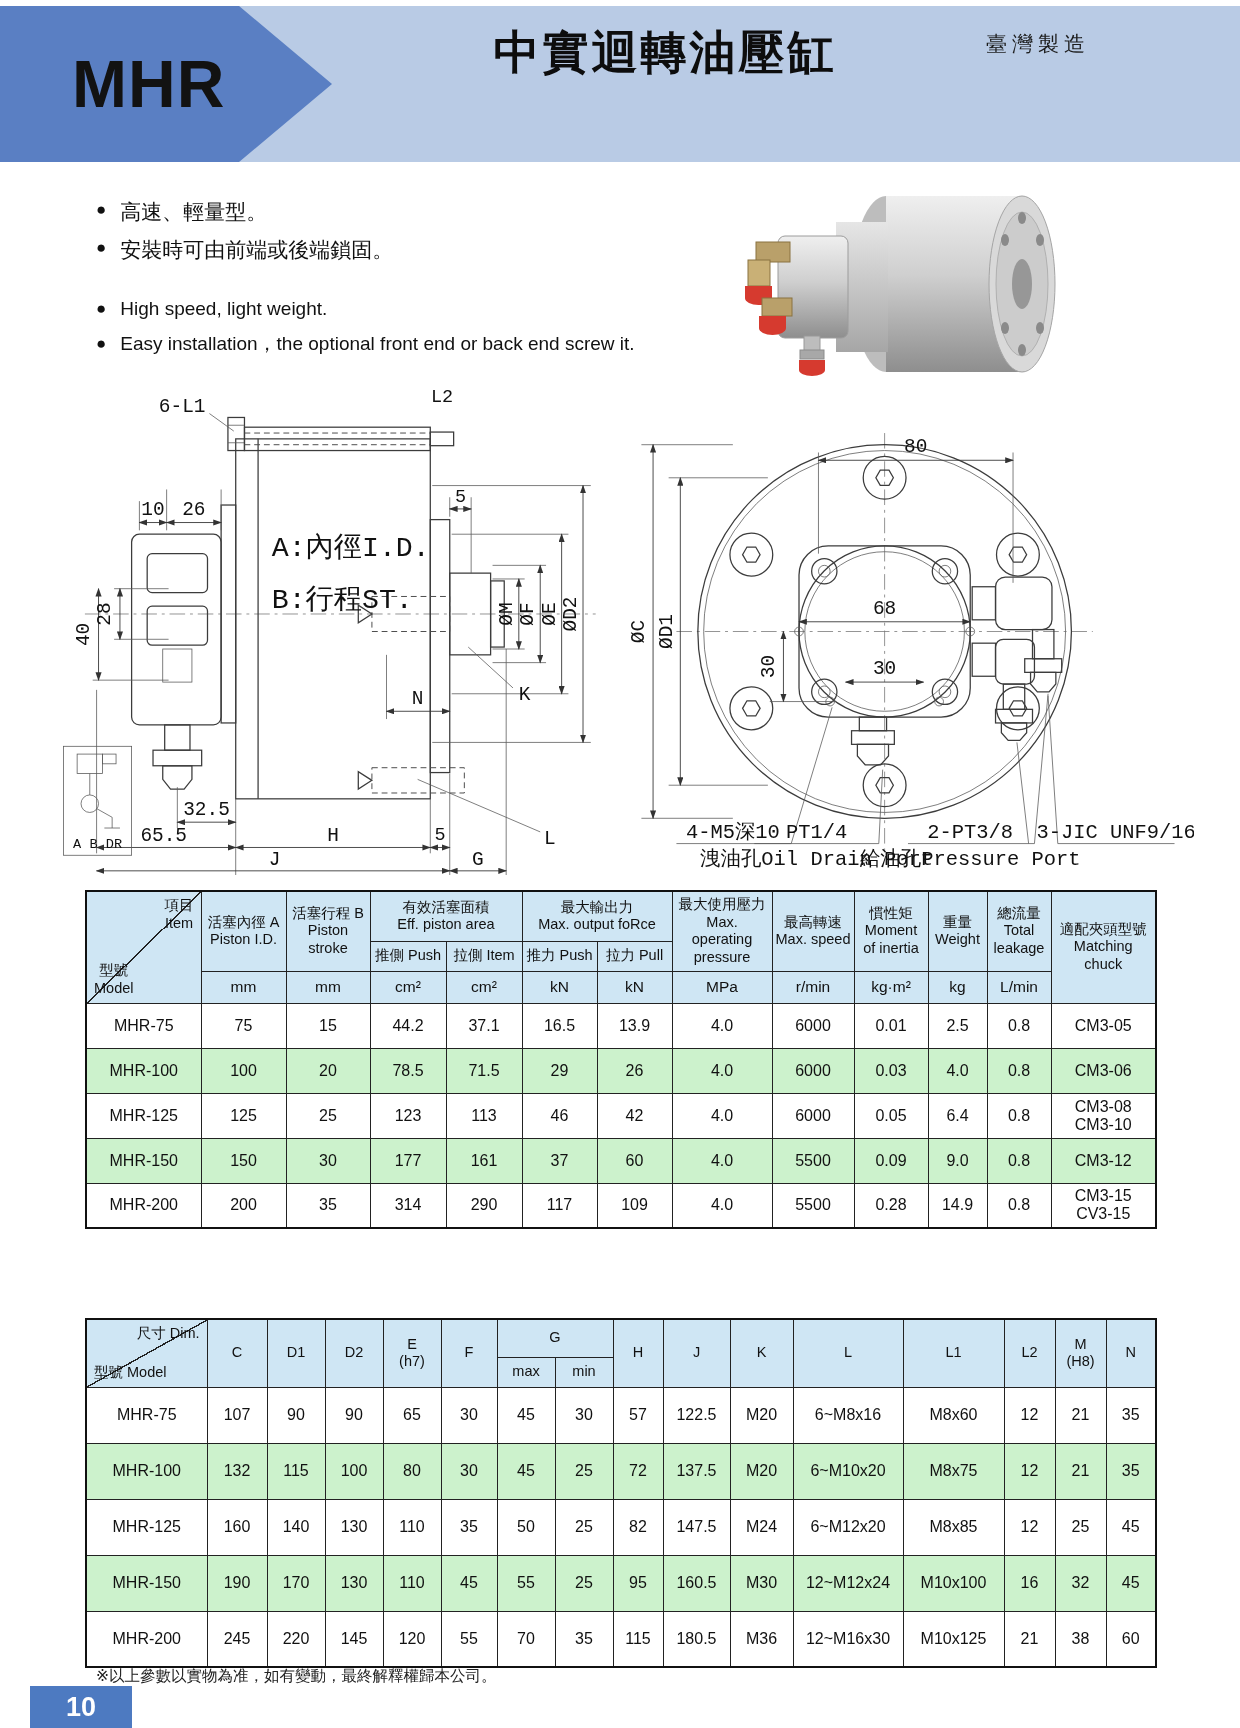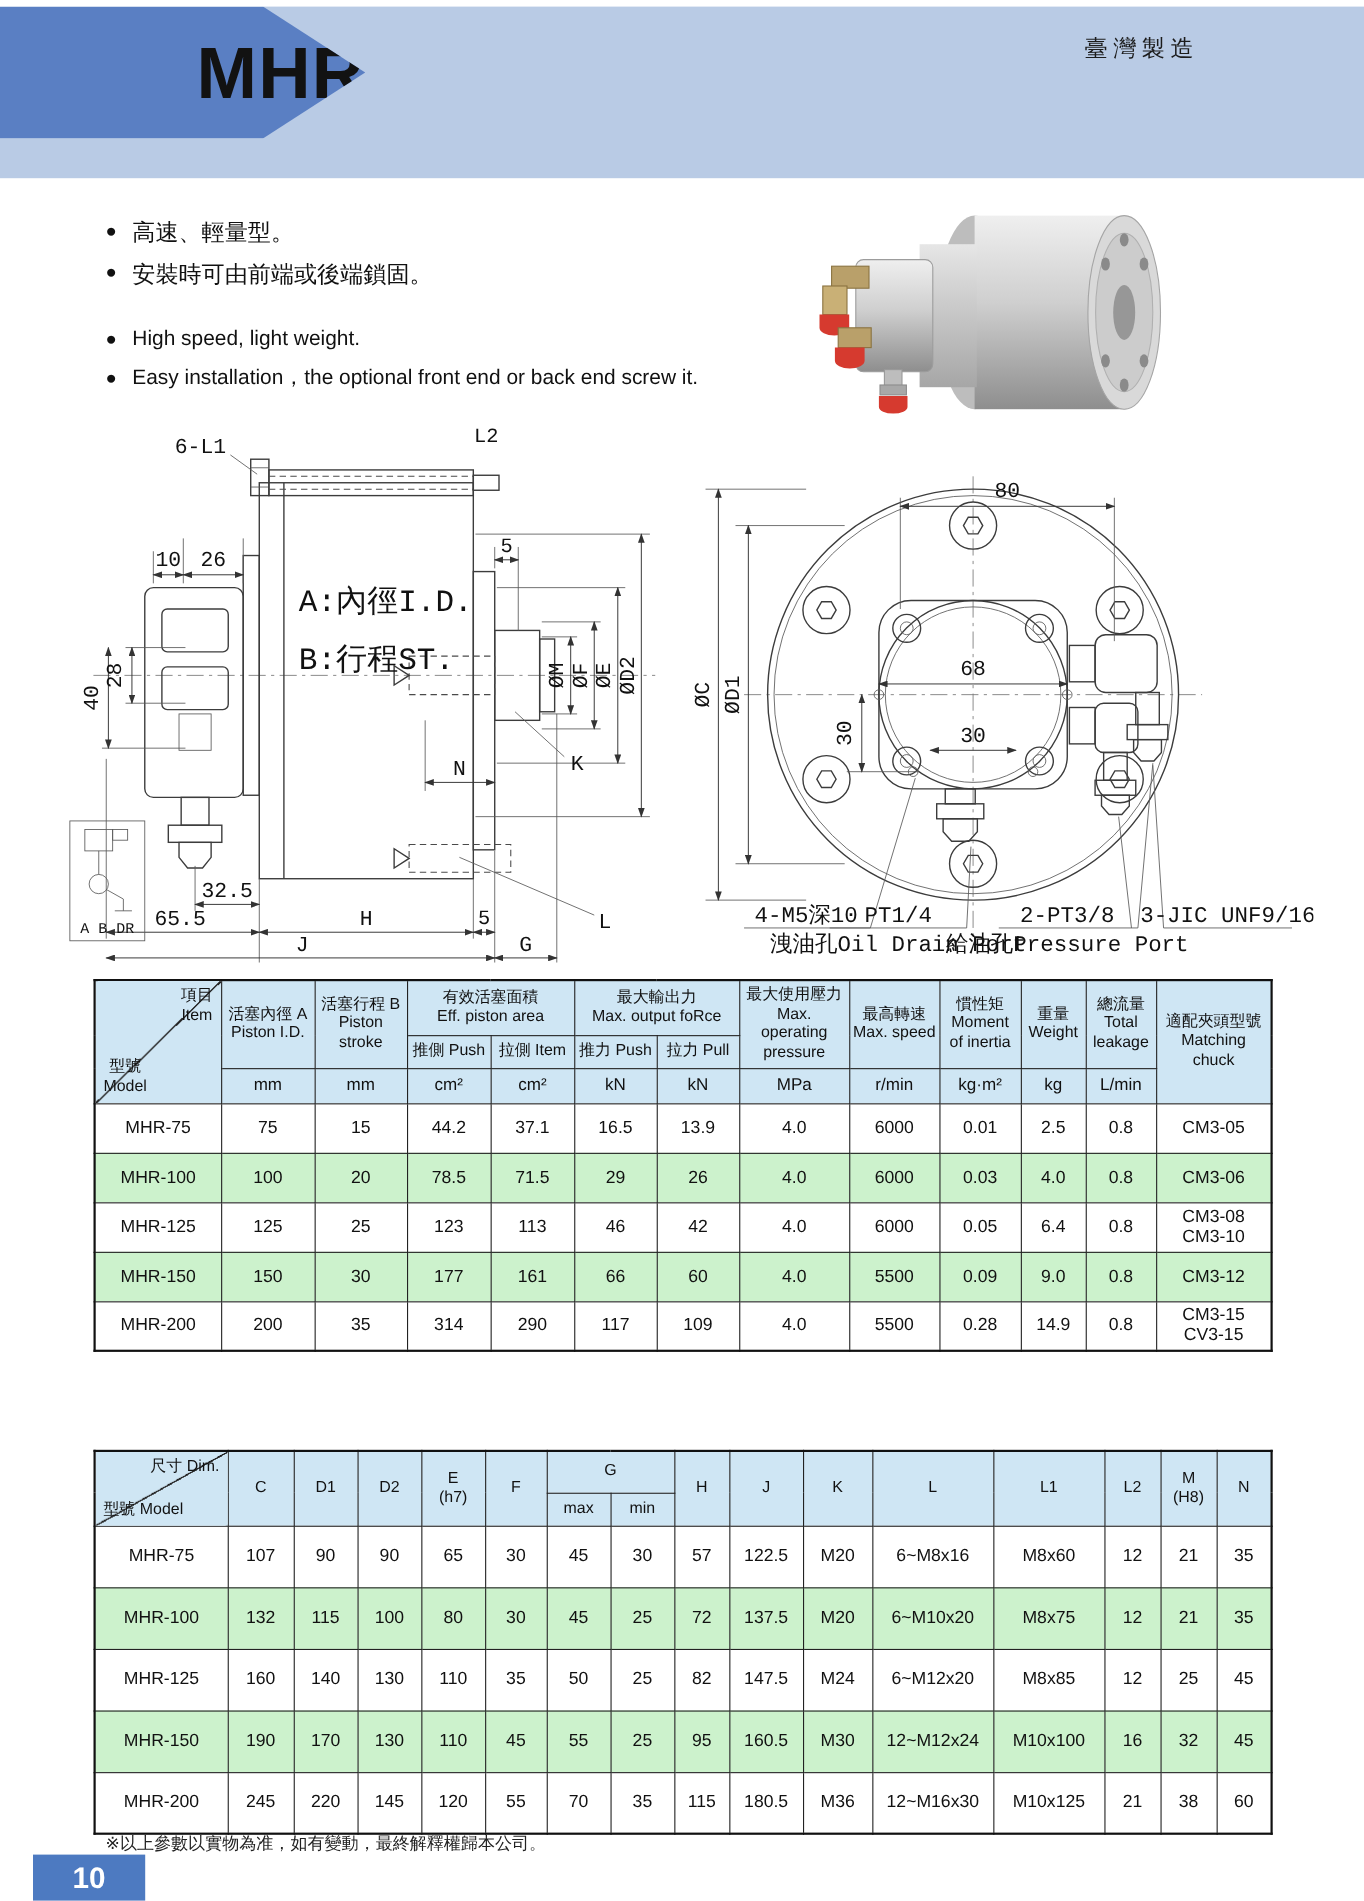--- a/index.html
+++ b/index.html
@@ -1,23 +1,23 @@
 <!DOCTYPE html>
 <html><head>
 <meta charset="utf-8">
 <style>
   * { margin:0; padding:0; box-sizing:border-box; }
   html,body { width:1240px; height:1728px; background:#fff; font-family:"Liberation Sans","DejaVu Sans",sans-serif; color:#111; position:relative; overflow:hidden; }
 
   
   .hdr { position:absolute; top:0; left:0; width:1240px; height:170px; }
   .band { position:absolute; top:6px; left:0; right:0; height:156px; background:#b9cbe5; }
-  .arrow { position:absolute; top:6px; left:0; width:332px; height:120px; background:#5a7fc3;
+  .arrow { position:absolute; top:6px; left:0; width:332px; height:156px; background:#5a7fc3;
            clip-path:polygon(0 0,72% 0,100% 50%,72% 100%,0 100%);
-           display:flex; align-items:center;justify-content:flex-end; }
+           display:flex; align-items:center; }
   .arrow .mhr { font-size:66px; font-weight:600; letter-spacing:1px; color:#121212; padding-left:72px; }
   .titles { position:absolute; left:340px; right:250px; top:22px; text-align:center; }
   .title-zh { font-size:46px; font-weight:600; letter-spacing:3px; color:#0d0d0d; }
   .title-en { font-size:28px; font-weight:500; margin-top:8px; color:#0d0d0d; }
   .made-in { position:absolute; top:30px; right:150px; font-size:21px; letter-spacing:5px; color:#1c1c1c; }
 
   
   .features { position:absolute; top:198px; left:96px; width:610px; }
   .feat { display:flex; align-items:flex-start; margin-bottom:11px; }
   .feat .b { font-size:17px; margin-right:14px; line-height:1.45; }
@@ -72,20 +72,21 @@
 </style>
 </head>
 <body>
 
 <div class="hdr">
   <div class="band"></div>
   <div class="arrow">
     <span class="mhr">MHR</span>
   </div>
   <div class="titles">
+    <div class="title-zh">中實迴轉油壓缸</div>
   </div>
   <div class="made-in">臺灣製造</div>
 </div>
 
 <div class="features">
   <div class="feat">
     <span class="b">●</span>
     <span class="t-zh">高速、輕量型。</span>
   </div>
   <div class="feat">
@@ -458,21 +459,21 @@
         <td>0.8</td>
         <td>CM3-08
 CM3-10</td>
       </tr>
 <tr class="g">
         <td class="model">MHR-150</td>
         <td>150</td>
         <td>30</td>
         <td>177</td>
         <td>161</td>
-        <td>66</td>
+        <td>37</td>
         <td>60</td>
         <td>4.0</td>
         <td>5500</td>
         <td>0.09</td>
         <td>9.0</td>
         <td>0.8</td>
         <td>CM3-12</td>
       </tr>
 <tr>
         <td class="model">MHR-200</td>

